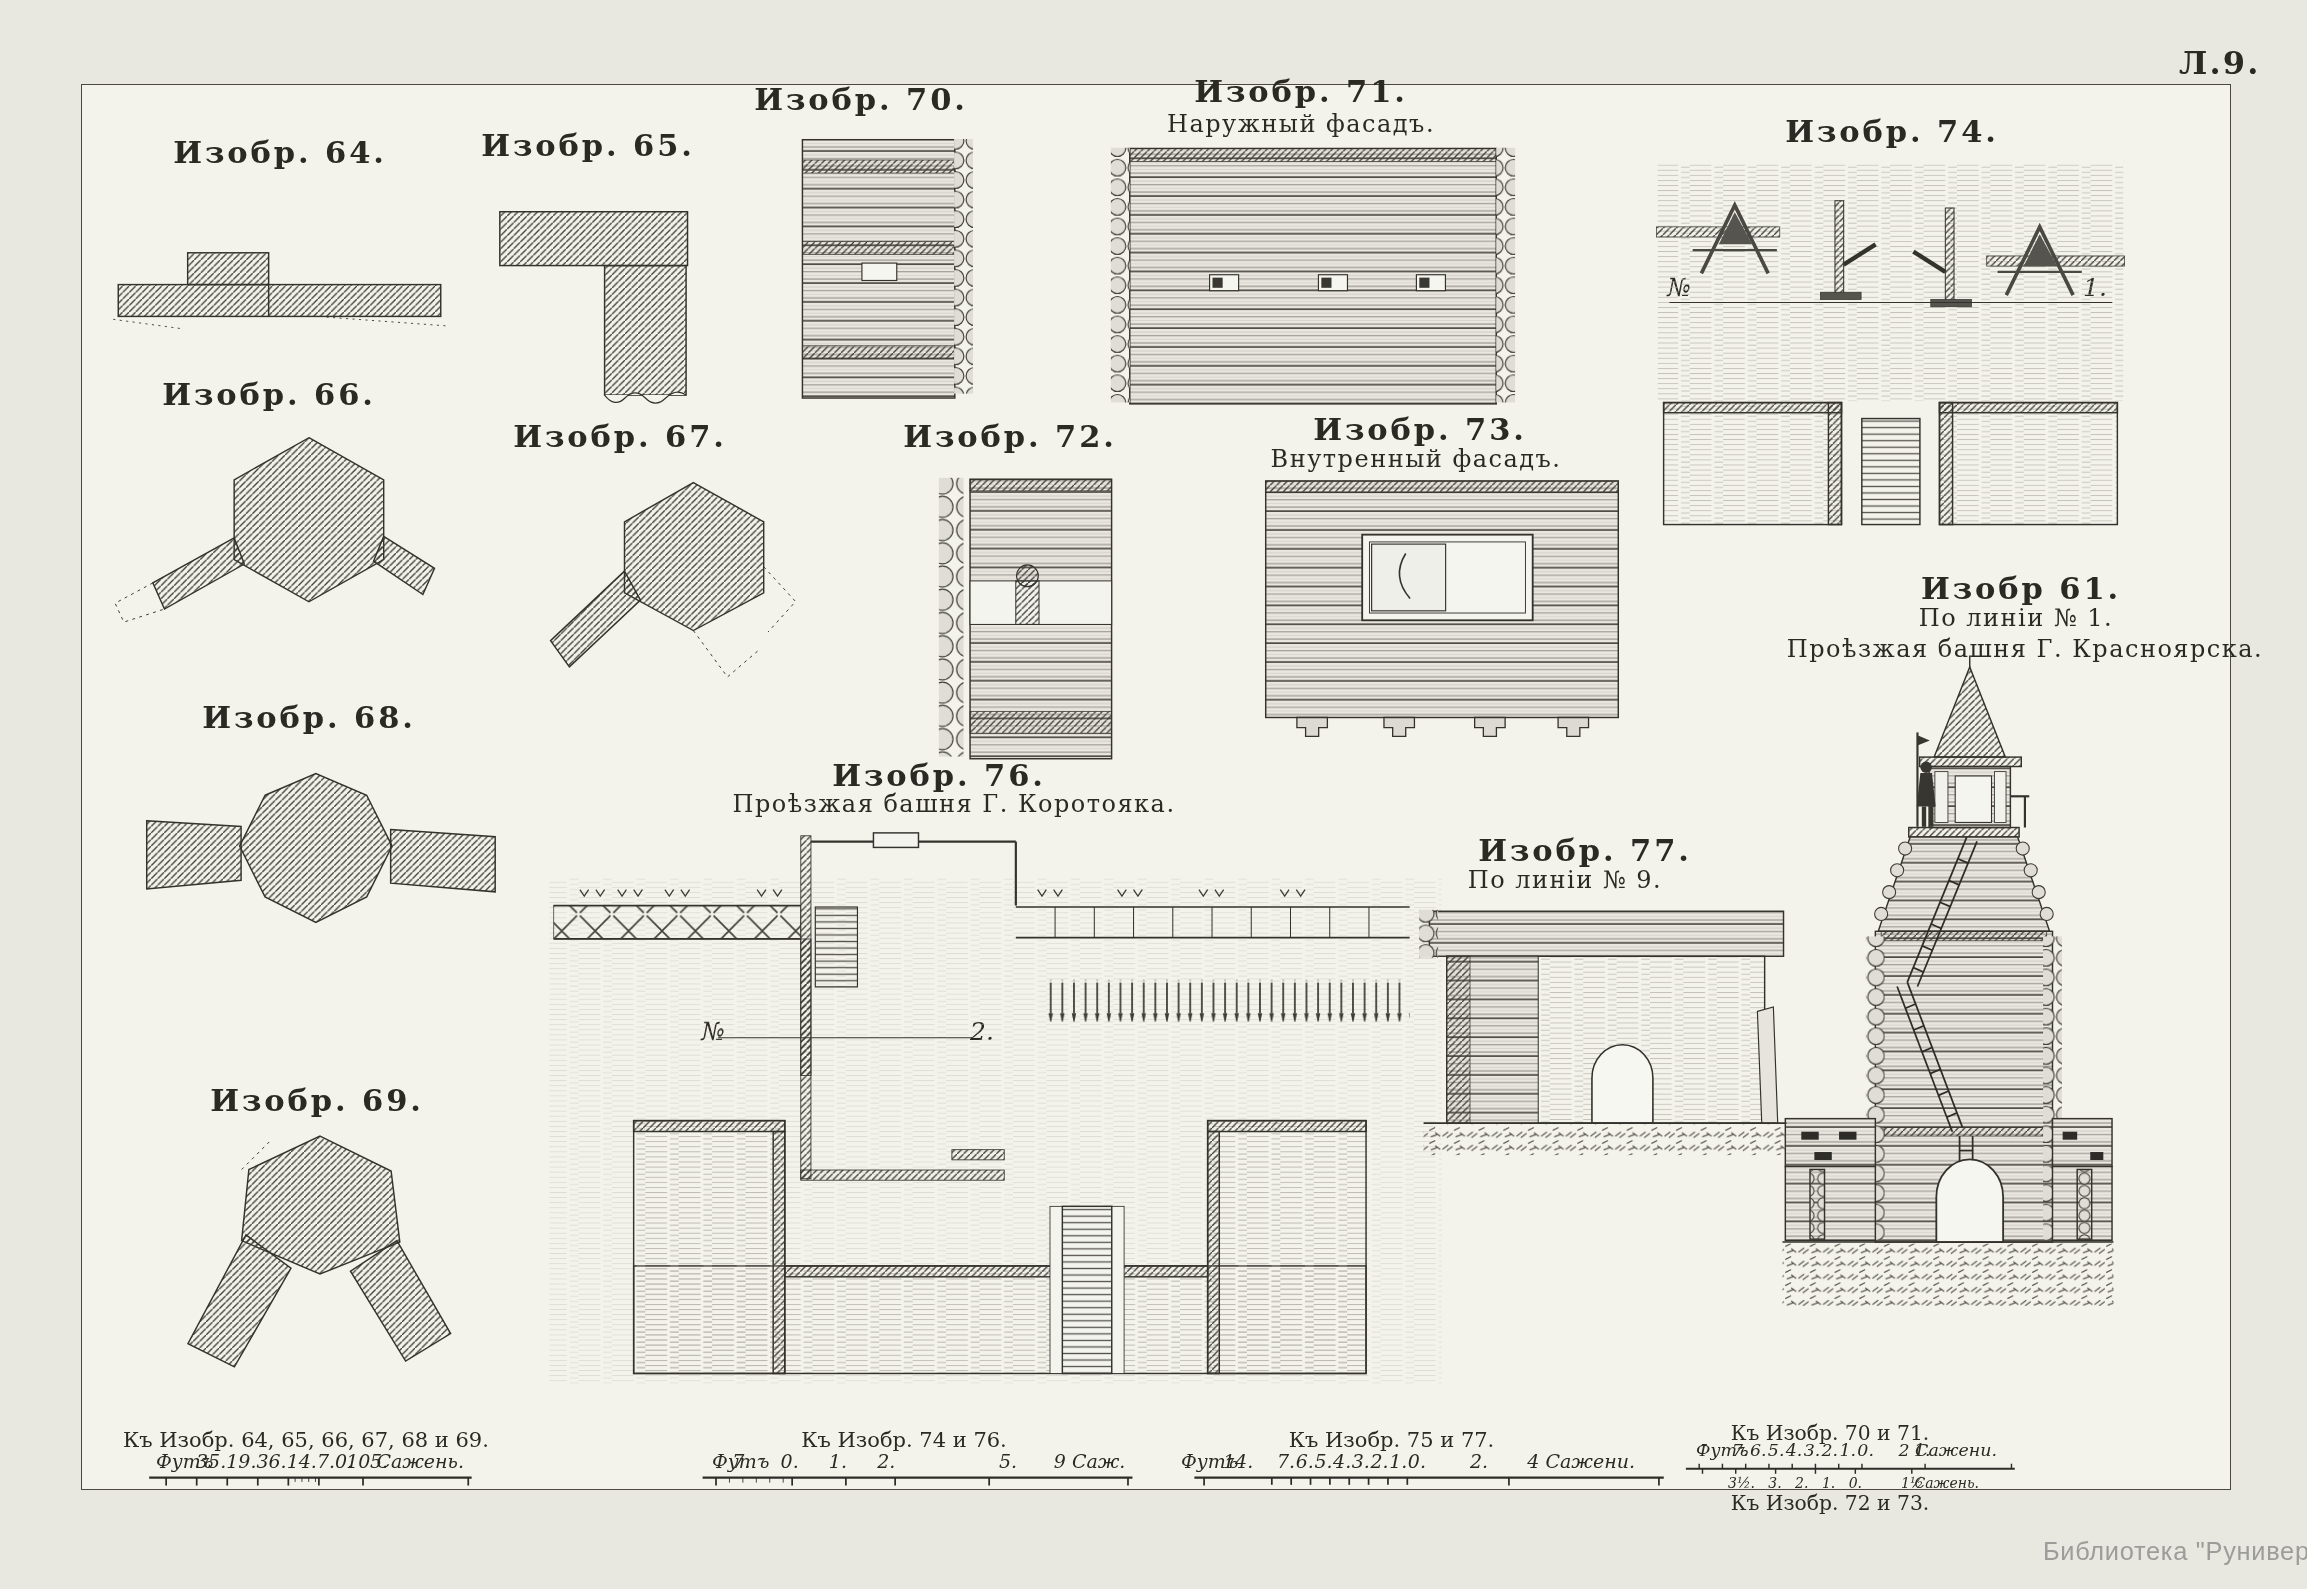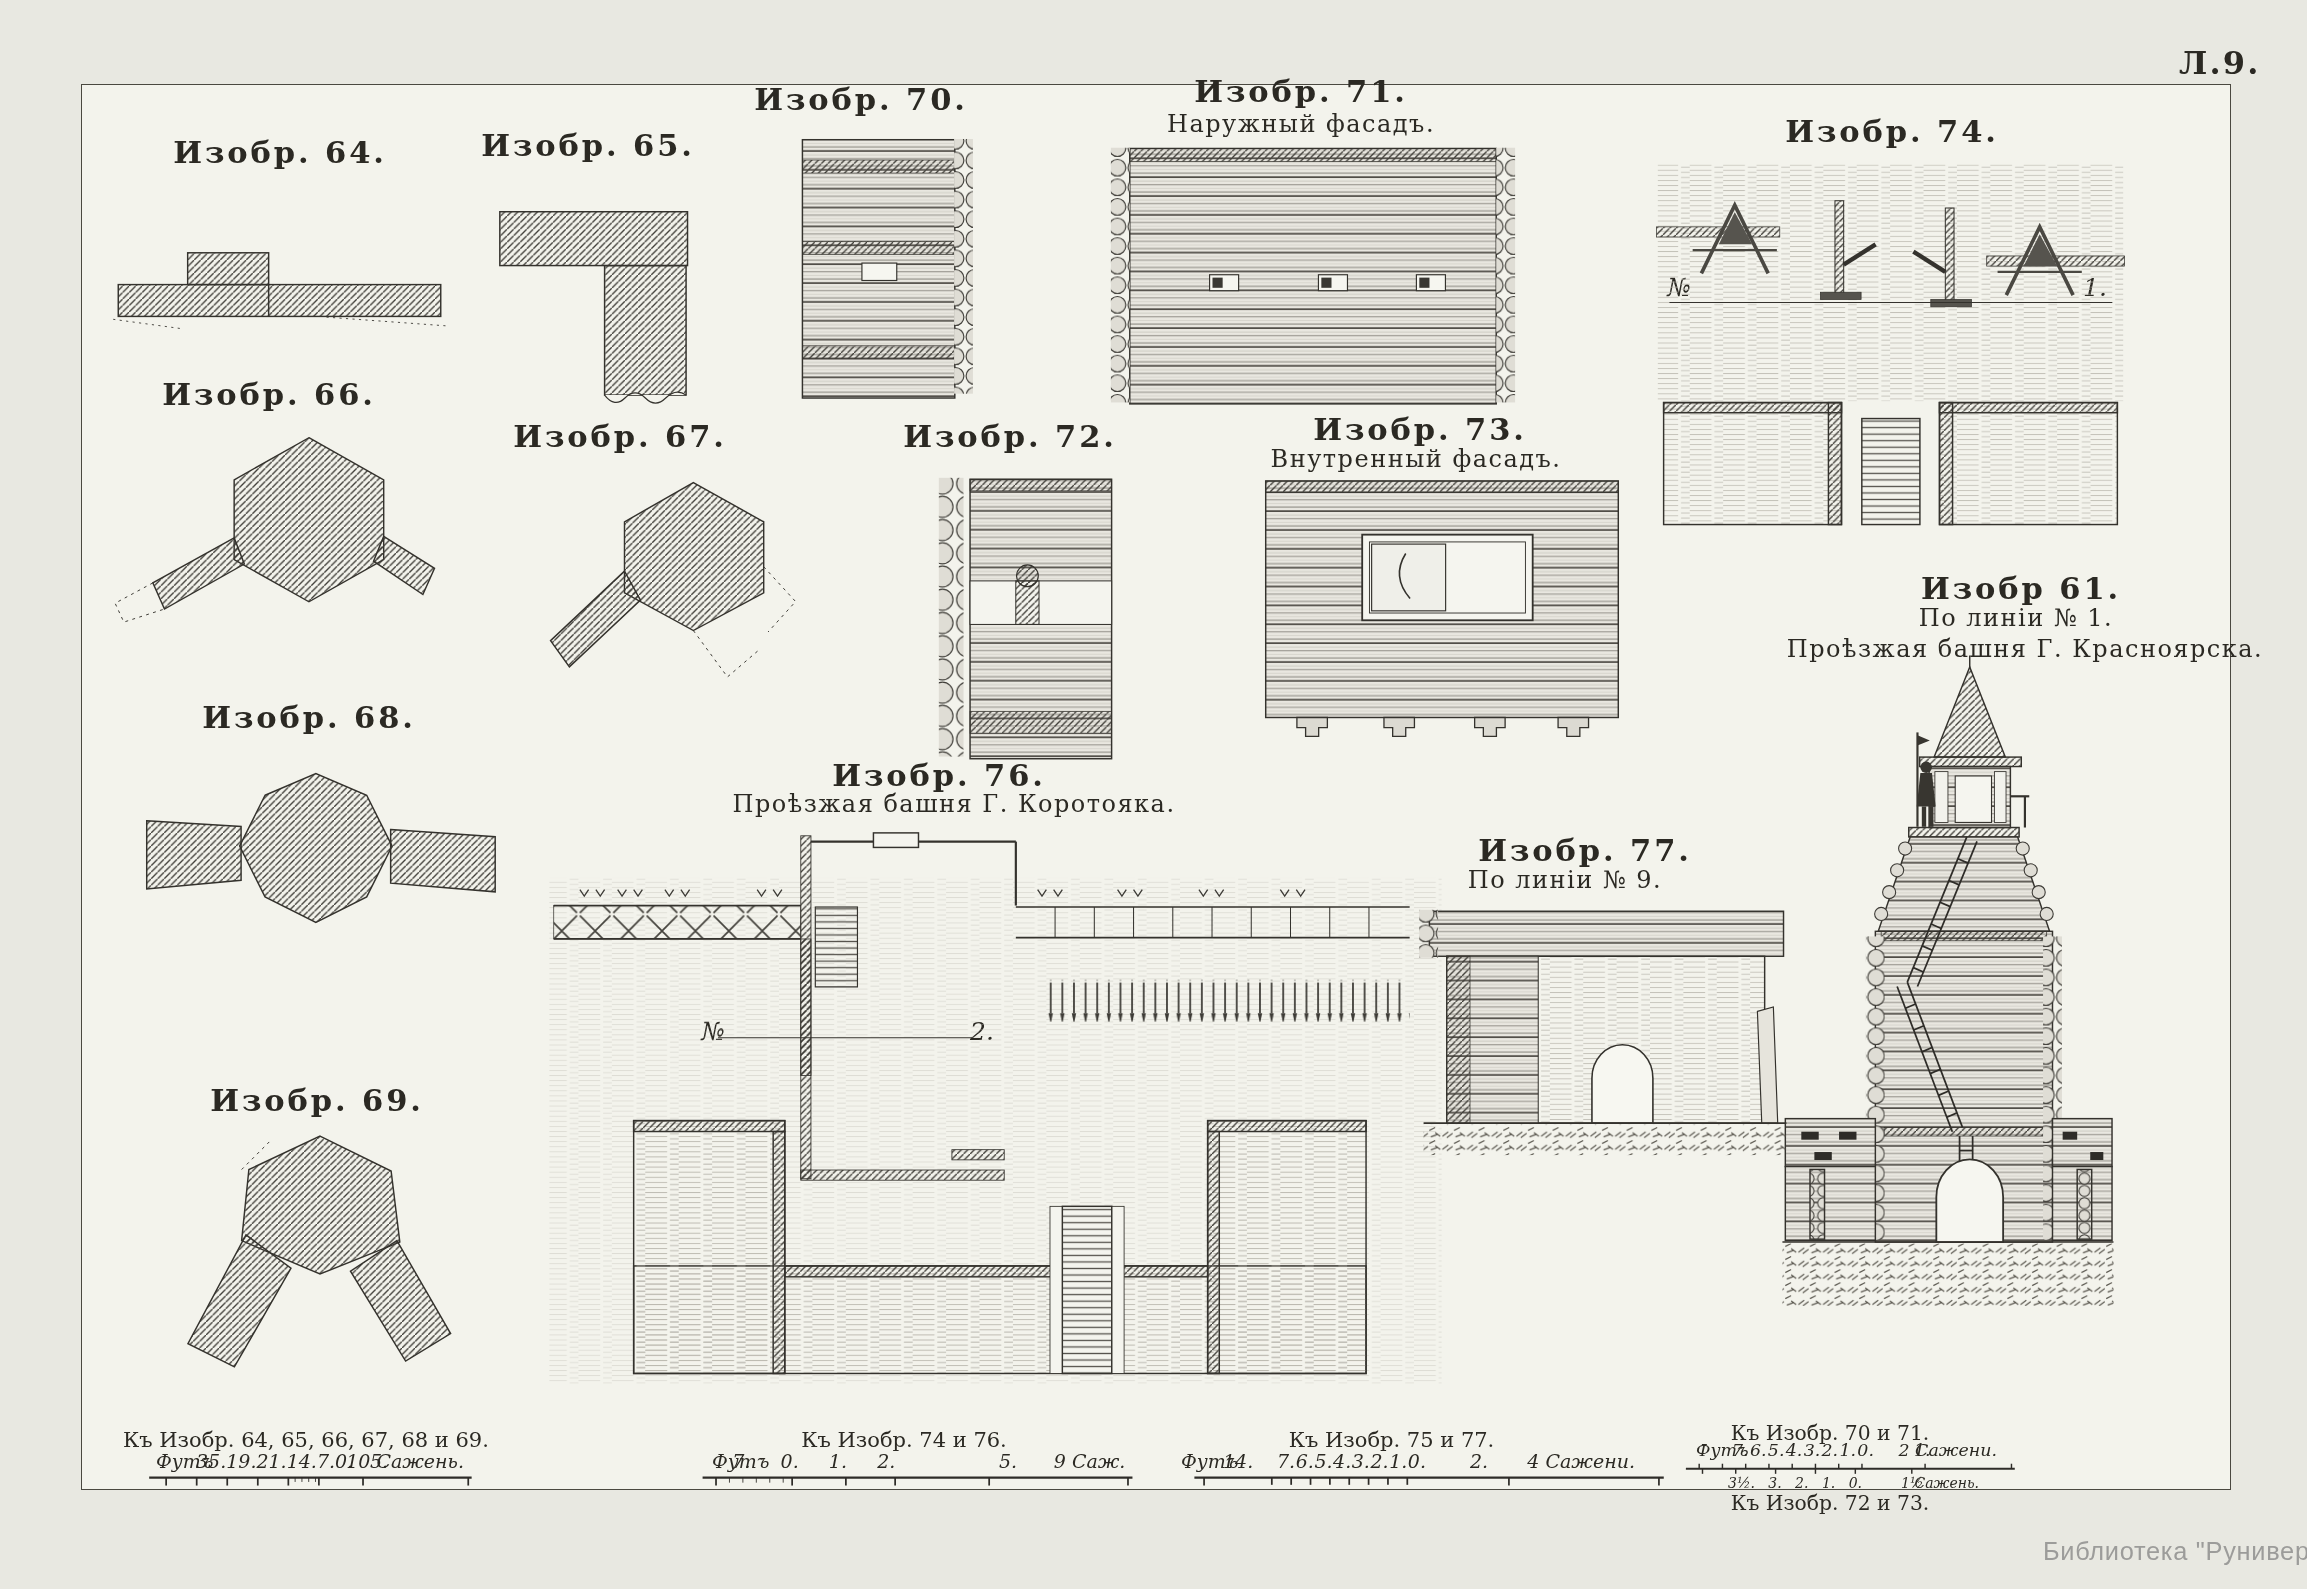--- a/index.html
+++ b/index.html
@@ -410,21 +410,21 @@
   <rect x="10" y="304" width="500" height="42" fill="url(#pGrass)"></rect>
 </svg>
 
 <div class="scale" style="left:123px;top:1428px;width:341px;height:67px">
   <div class="scale-title">Къ Изобр. 64, 65, 66, 67, 68 и 69.</div>
   <div class="scale-row" style="top:22px">
     <span class="unit-left">Футъ</span>
     <span class="ticks" style="left:40px;width:142px">
         <span class="tick">35.</span>
         <span class="tick">19.</span>
-        <span class="tick">21.</span>
+        <span class="tick">36.</span>
         <span class="tick">14.</span>
         <span class="tick">7.</span>
         <span class="tick">0.</span>
       </span>
     <span class="mid" style="left:214px">5.</span>
     <span class="unit-right">10 Сажень.</span>
   </div>
   <svg class="ruler" style="left:22px;right:7.3px;top:46px" width="100%" height="13" viewBox="0 0 470 18">
     <g stroke="#2e2c28" stroke-width="2.4">
       <line x1="1%" y1="5" x2="96%" y2="5" stroke-width="3"></line>

